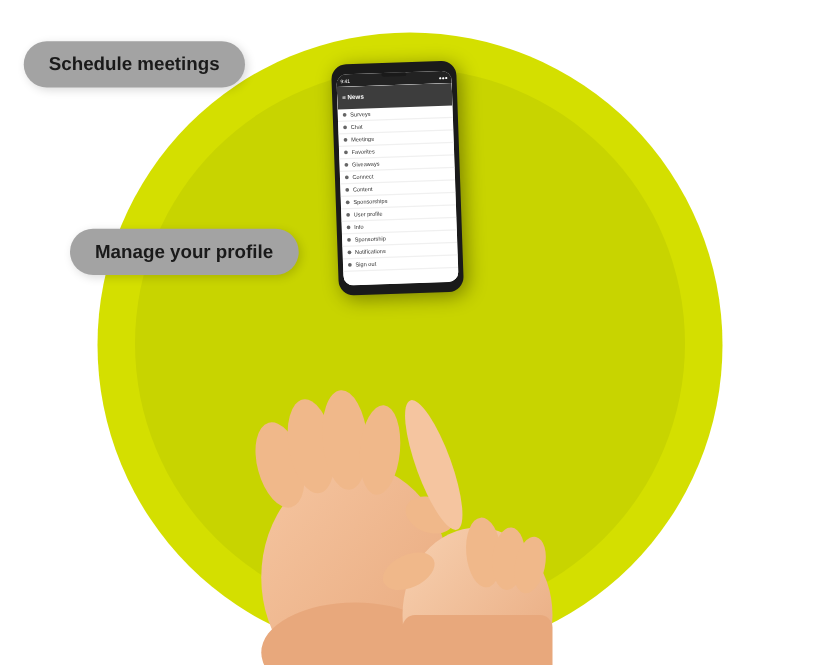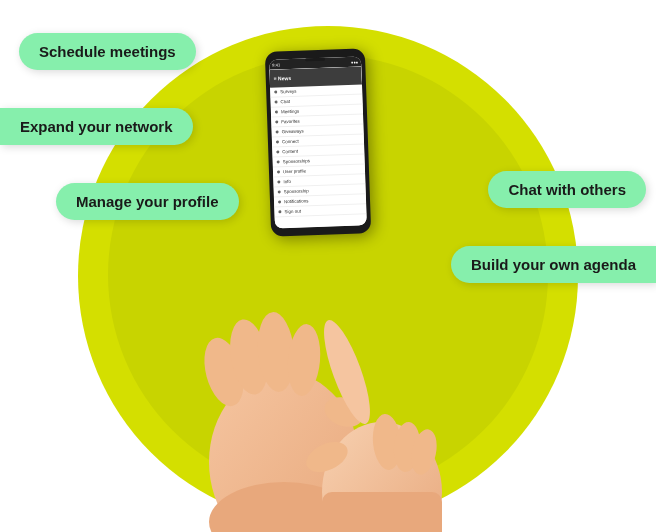--- a/index.html
+++ b/index.html
@@ -151,21 +151,21 @@
       left: 50%;
       transform: translateX(-20%);
       z-index: 6;
       width: 180px;
       height: 280px;
     }
 
     
     .bubble {
       position: absolute;
-      background: #86efac;
+      background: #a3a3a3;
       border-radius: 25px;
       padding: 10px 20px;
       font-size: 15px;
       font-weight: bold;
       color: #1a1a1a;
       white-space: nowrap;
       z-index: 10;
       box-shadow: 2px 2px 8px rgba(0,0,0,0.15);
       text-align: right;
     }
@@ -324,30 +324,21 @@
       <ellipse cx="132" cy="180" rx="12" ry="23" fill="#f0b88a" transform="rotate(12, 132, 180)"></ellipse>
 
       <ellipse cx="35" cy="185" rx="22" ry="13" fill="#f0b88a" transform="rotate(-25, 35, 185)"></ellipse>
     </svg>
   </div>
 
   <div class="bubble bubble-schedule">
     <span>Schedule meetings</span>
   </div>
 
-  <div class="bubble bubble-network">
-    <span>Expand your network</span>
-  </div>
 
   <div class="bubble bubble-profile">
     <span>Manage your profile</span>
   </div>
 
-  <div class="bubble bubble-chat">
-    <span>Chat with others</span>
-  </div>
-
-  <div class="bubble bubble-agenda">
-    <span>Build your own agenda</span>
-  </div>
+
 
 
 </div>
 
 </body></html>

